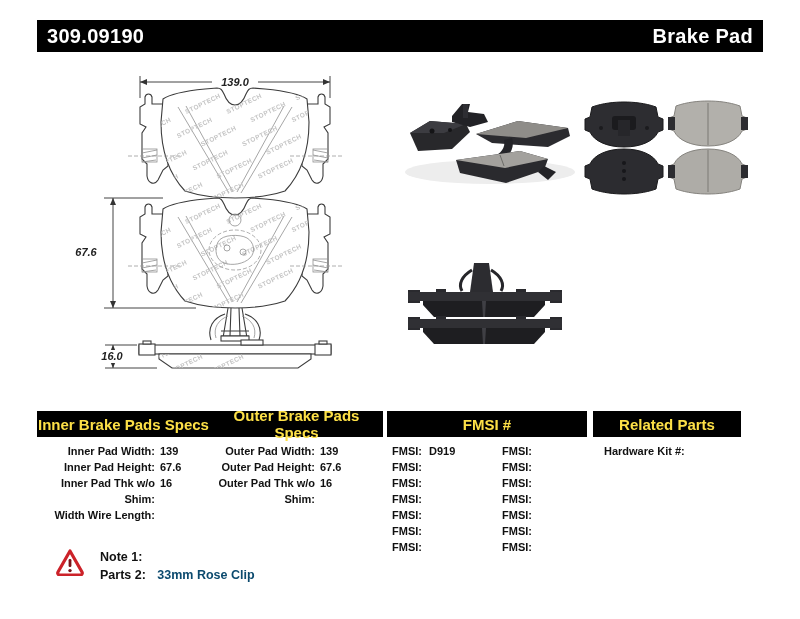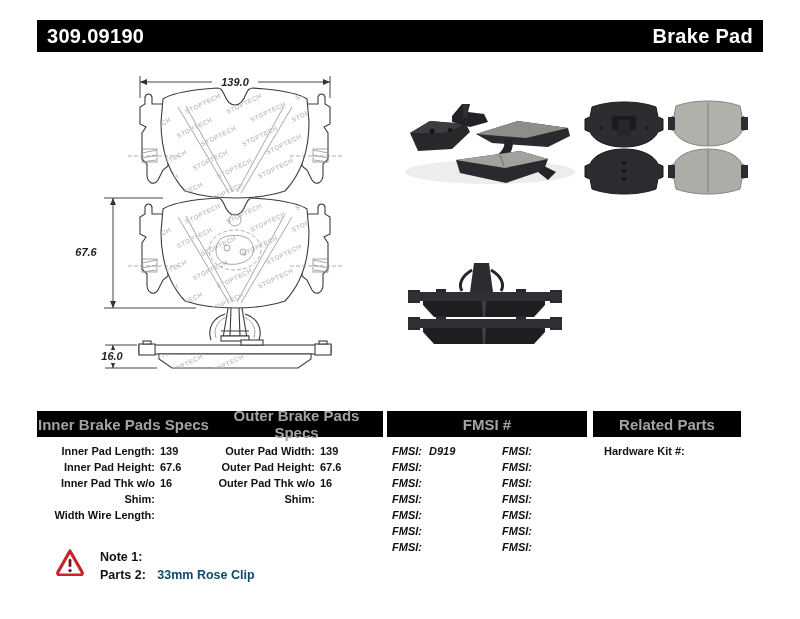--- a/index.html
+++ b/index.html
@@ -15,33 +15,33 @@
   .line{fill:none;stroke:#3c3c3c;stroke-width:1.1;}
   .thin{fill:none;stroke:#8f8f8f;stroke-width:.8;}
   .whitefill{fill:#fff;stroke:#3c3c3c;stroke-width:1.1;}
   .dash{fill:none;stroke:#9a9a9a;stroke-width:.8;stroke-dasharray:4 2;}
   .dim{stroke:#444;stroke-width:1;fill:none;}
   .dimtext{font-size:11px;font-weight:bold;font-style:italic;fill:#222;text-anchor:middle;}
   .wm{font-size:6.5px;font-weight:bold;fill:#c4c4c4;letter-spacing:.4px;}
   
   .specs{position:absolute;left:37px;top:411px;width:726px;font-weight:bold;}
   .hdrrow{display:flex;}
-  .hbar{background:#000;color:#a3a3a3;height:26px;display:flex;align-items:center;
+  .hbar{background:#000;color:#fde047;height:26px;display:flex;align-items:center;
         justify-content:center;font-size:15px;font-weight:bold;}
   .hbar.double{width:346px;justify-content:space-around;}
   .hbar.double span{width:173px;text-align:center;}
   .gap4{width:4px;} .gap6{width:6px;}
   .hbar.fmsi{width:200px;} .hbar.rel{width:148px;}
   .bodyrow{display:flex;margin-top:6px;}
   .col-inner,.col-outer{width:173px;}
   .specline{display:flex;font-size:11px;line-height:16px;}
   .specline .lab{text-align:right;}
   .col-inner .lab{width:118px;} .col-inner .val{padding-left:5px;}
   .col-outer .lab{width:105px;} .col-outer .val{padding-left:5px;}
-  .col-fmsi{width:206px;font-style:italic;}
+  .col-fmsi{width:206px;}
   .fmsirow{display:grid;grid-template-columns:110px 1fr;font-size:11px;line-height:16px;}
   .fmsirow .pair{padding-left:5px;white-space:nowrap;}
   .fmsirow .pair .v{padding-left:7px;}
   .col-rel{width:164px;font-size:11px;line-height:16px;}
   .col-rel .pair{padding-left:5px;}
   
   .notes{position:absolute;left:55px;top:548px;display:flex;align-items:flex-start;}
   .notes .txt{margin-left:15px;font-size:12.5px;font-weight:bold;line-height:18px;}
   .red-text{color:#0c4a6e;margin-left:8px;}
 </style>
@@ -268,21 +268,21 @@
       <div class="gap6"></div>
       <div class="hbar rel">
         <span>Related Parts</span>
       </div>
     </div>
 
     <div class="bodyrow">
 
       <div class="col-inner">
         <div class="specline">
-          <span class="lab">Inner Pad Length:</span>
+          <span class="lab">Inner Pad Width:</span>
           <span class="val">139</span>
         </div>
         <div class="specline">
           <span class="lab">Inner Pad Height:</span>
           <span class="val">67.6</span>
         </div>
         <div class="specline">
           <span class="lab">Inner Pad Thk w/o Shim:</span>
           <span class="val">16</span>
         </div>

